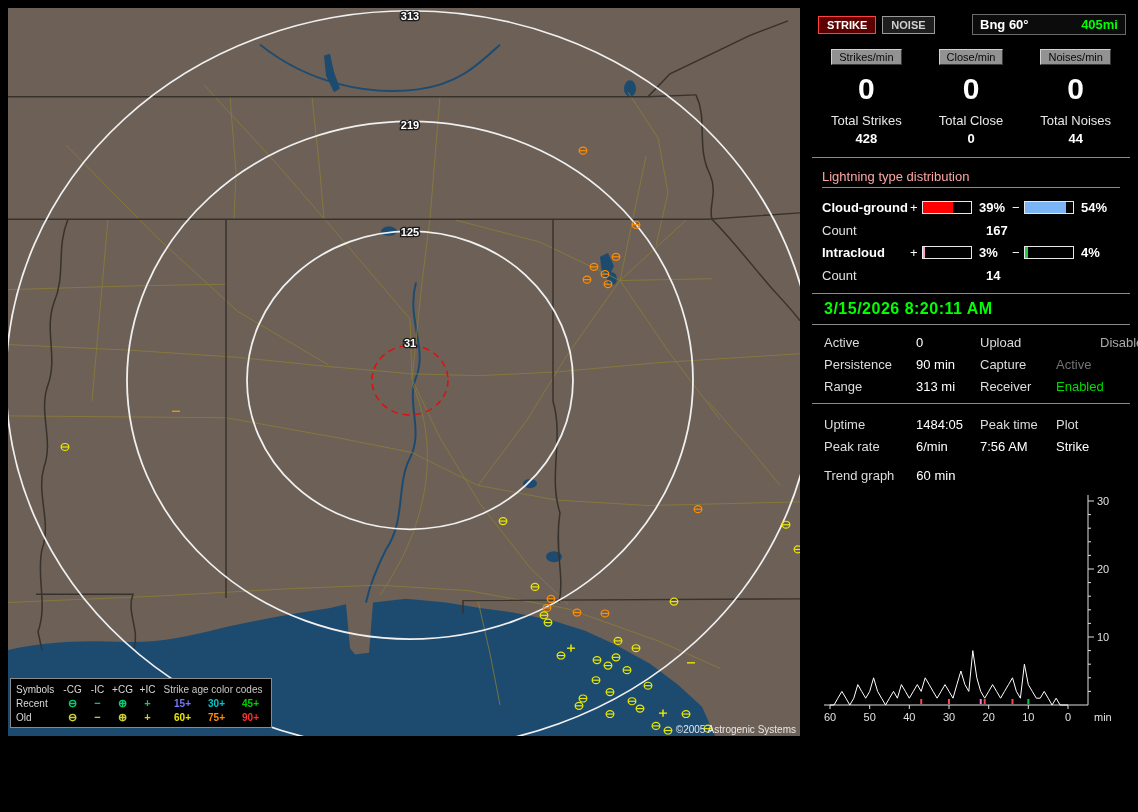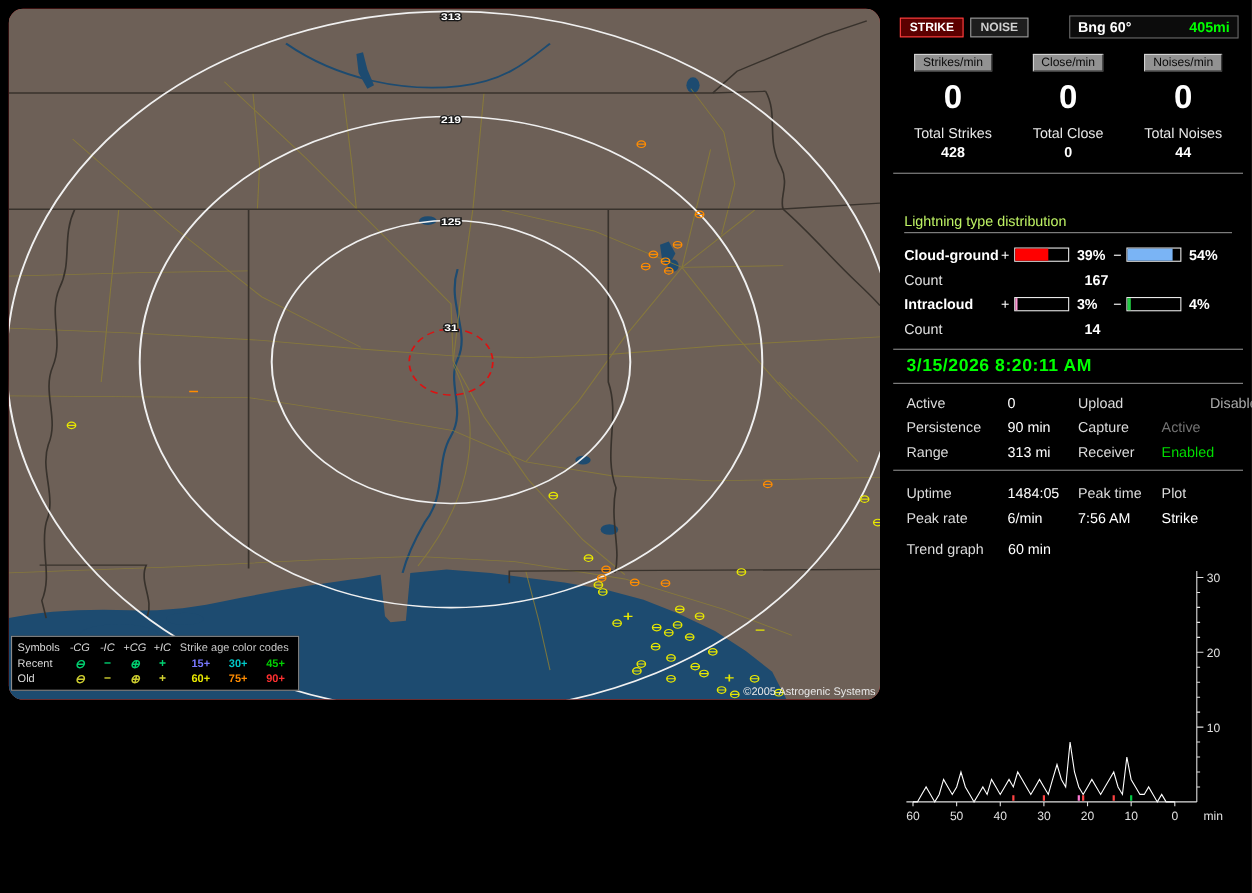--- a/index.html
+++ b/index.html
@@ -1,48 +1,48 @@
 <!DOCTYPE html>
 <html><head>
 <meta charset="utf-8">
 <style>
   html,body{margin:0;padding:0;}
   body{
     width:1138px;height:812px;background:#000;position:relative;overflow:hidden;
     font-family:"Liberation Sans",sans-serif;color:#fff;
   }
   
-  .map-wrap{position:absolute;left:8px;top:8px;width:792px;height:628px;background:#ef4444;overflow:hidden;border-radius:13px;}
+  .map-wrap{position:absolute;left:8px;top:8px;width:792px;height:728px;background:#be185d;overflow:hidden;}
   #map-svg{display:block;width:100%;height:100%;}
   .ring-label{font-size:11px;font-weight:bold;fill:#ffffff;stroke:#1a1a1a;stroke-width:3px;paint-order:stroke;text-anchor:middle;font-family:"Liberation Sans",sans-serif;}
   .copyright{position:absolute;right:4px;bottom:1px;font-size:10px;color:#e8e8e8;}
   .legend{position:absolute;left:2px;bottom:8px;width:250px;background:#000;border:1px solid #8a8a8a;padding:3px 5px;font-size:10px;color:#d8d8d8;}
   .lg-row{display:flex;align-items:center;height:14px;}
   .lg-c0{width:44px;}
-  .lg-c{width:25px;text-align:center;font-style:italic;}
+  .lg-c{width:25px;text-align:center;}
   .lg-sym{font-weight:bold;font-size:11px;}
   .lg-age-title{flex:1;text-align:center;color:#c8c8c8;}
   .lg-ages{flex:1;display:flex;justify-content:center;gap:10px;}
   .lg-age{width:24px;text-align:right;font-weight:bold;}
   
   .panel{position:absolute;left:812px;top:8px;width:318px;height:796px;font-size:13px;}
   .panel-top{display:flex;align-items:center;gap:6px;padding:6px 4px 2px 6px;}
   .btn{font-size:11px;font-weight:bold;padding:2px 8px;cursor:pointer;font-family:"Liberation Sans",sans-serif;}
   .strike-btn{background:#5c0000;border:1px solid #ff4040;color:#ffffff;}
   .noise-btn{background:#1e1e1e;border:1px solid #9a9a9a;color:#cfcfcf;}
   .bng-box{margin-left:auto;display:flex;justify-content:space-between;align-items:center;width:138px;background:#0c0c0c;border:1px solid #6a6a6a;padding:2px 7px;font-weight:bold;}
   .rates{display:flex;padding:12px 2px 8px;}
   .rate-col{flex:1;display:flex;flex-direction:column;align-items:center;}
   .rate-badge{background:#929292;color:#0a0a0a;font-size:11px;padding:1px 7px;border:1px solid;border-color:#d2d2d2 #3a3a3a #3a3a3a #d2d2d2;margin-bottom:8px;}
   .rate-value{font-size:30px;font-weight:bold;line-height:32px;margin-bottom:8px;}
   .rate-total-label{color:#e8e8e8;margin-bottom:3px;}
   .rate-total{font-weight:bold;}
   .sep{border-top:1px solid #8a8a8a;margin:3px 0;}
   .dist{padding:8px 10px 2px;}
-  .dist-title{color:#bef264;padding-bottom:3px;border-bottom:1px solid #8a8a8a;margin-bottom:9px;margin-top:24px;}
+  .dist-title{color:#fca5a5;padding-bottom:3px;border-bottom:1px solid #8a8a8a;margin-bottom:9px;}
   .dist-row,.dist-count{display:grid;grid-template-columns:88px 12px 52px 38px 12px 52px 34px;align-items:center;height:21px;}
   .dist-count{height:24px;gap:32px;}
   .dist-label{font-weight:bold;}
   .plain-label{color:#e0e0e0;font-weight:normal;}
   .bar{height:11px;border:1px solid #e8e8e8;background:#000;display:block;width:48px;}
   .bar-fill{display:block;height:100%;width:0;}
   .pct{font-weight:bold;padding-left:5px;}
   .count{font-weight:bold;}
   .clock{border-top:1px solid #8a8a8a;border-bottom:1px solid #8a8a8a;padding:6px 12px;font-size:16px;font-weight:bold;margin-top:4px;letter-spacing:0.5px;}
   .status-grid,.stats2-grid{display:grid;grid-template-columns:92px 64px 76px 1fr;padding:10px 12px 6px;row-gap:7px;}

